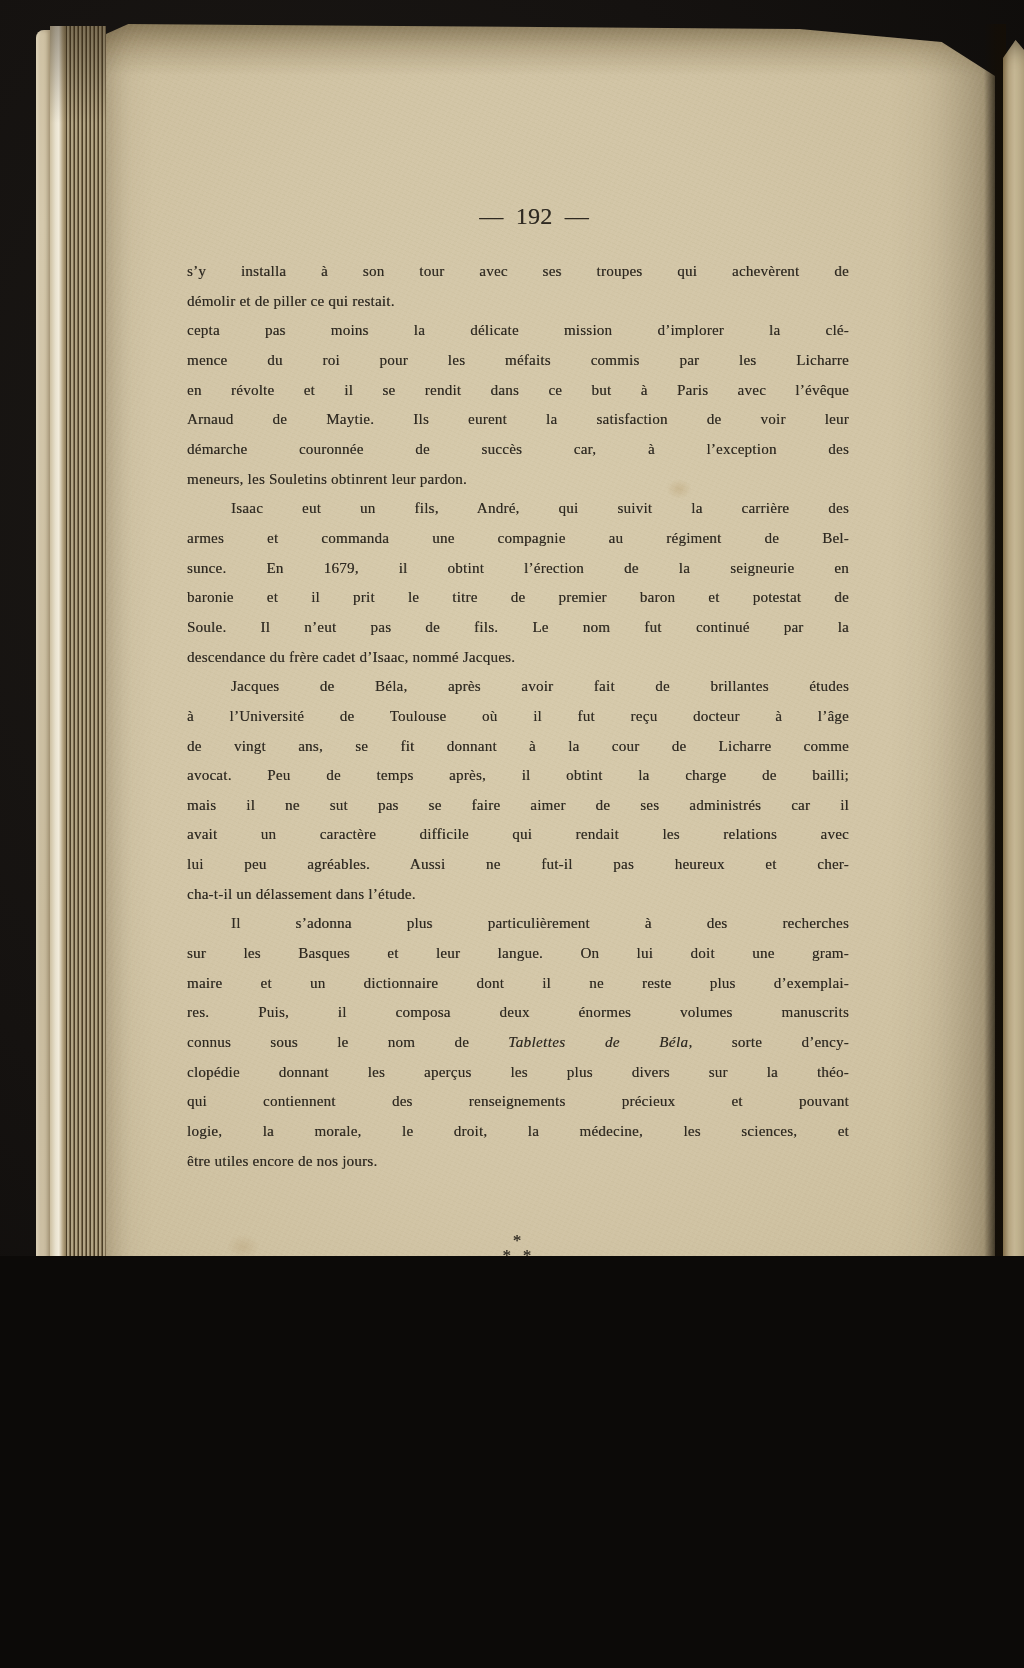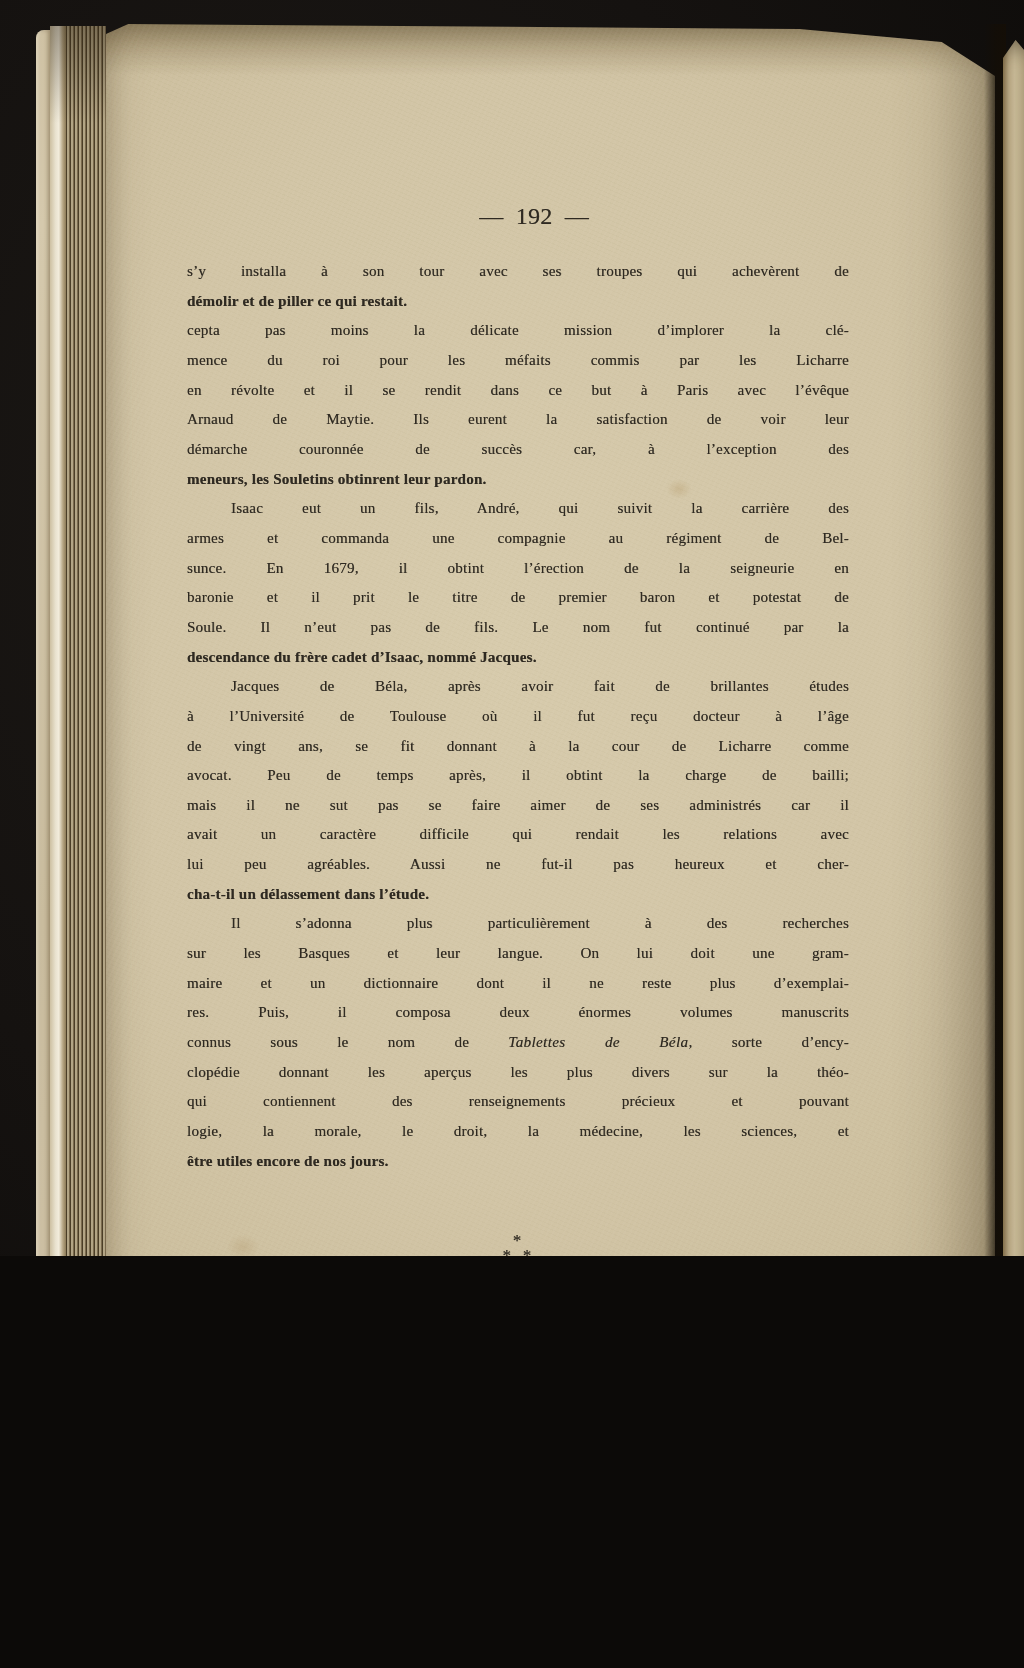--- a/index.html
+++ b/index.html
@@ -62,21 +62,21 @@
   .print{color:#2e2921;letter-spacing:.25px;
     text-shadow:.3px .4px .6px rgba(46,41,33,.55);}
   .page-number{position:absolute;left:203px;top:201px;width:662px;height:30px;
     font-size:24px;line-height:30px;text-align:center;word-spacing:6px;}
   .text-body{position:absolute;left:187px;top:257px;width:662px;
     font-size:15px;line-height:29.65px;}
   .closing{position:absolute;left:187px;top:1299px;width:662px;
     font-size:17px;line-height:29.65px;}
   .paragraph{margin:0;}
   .line{text-align:justify;text-align-last:justify;}
-  .line.end{text-align-last:auto;font-weight:bold;}
+  .line.end{text-align-last:auto;}
   .line.first{text-indent:44px;}
   .italic{font-style:italic;letter-spacing:.4px;}
   .asterism{position:absolute;left:186px;top:1234px;width:662px;text-align:center;
     font-size:17px;line-height:14.5px;}
   .asterism .row2{word-spacing:7px;}
 </style>
 </head>
 <body>
 
 <div class="stage">

